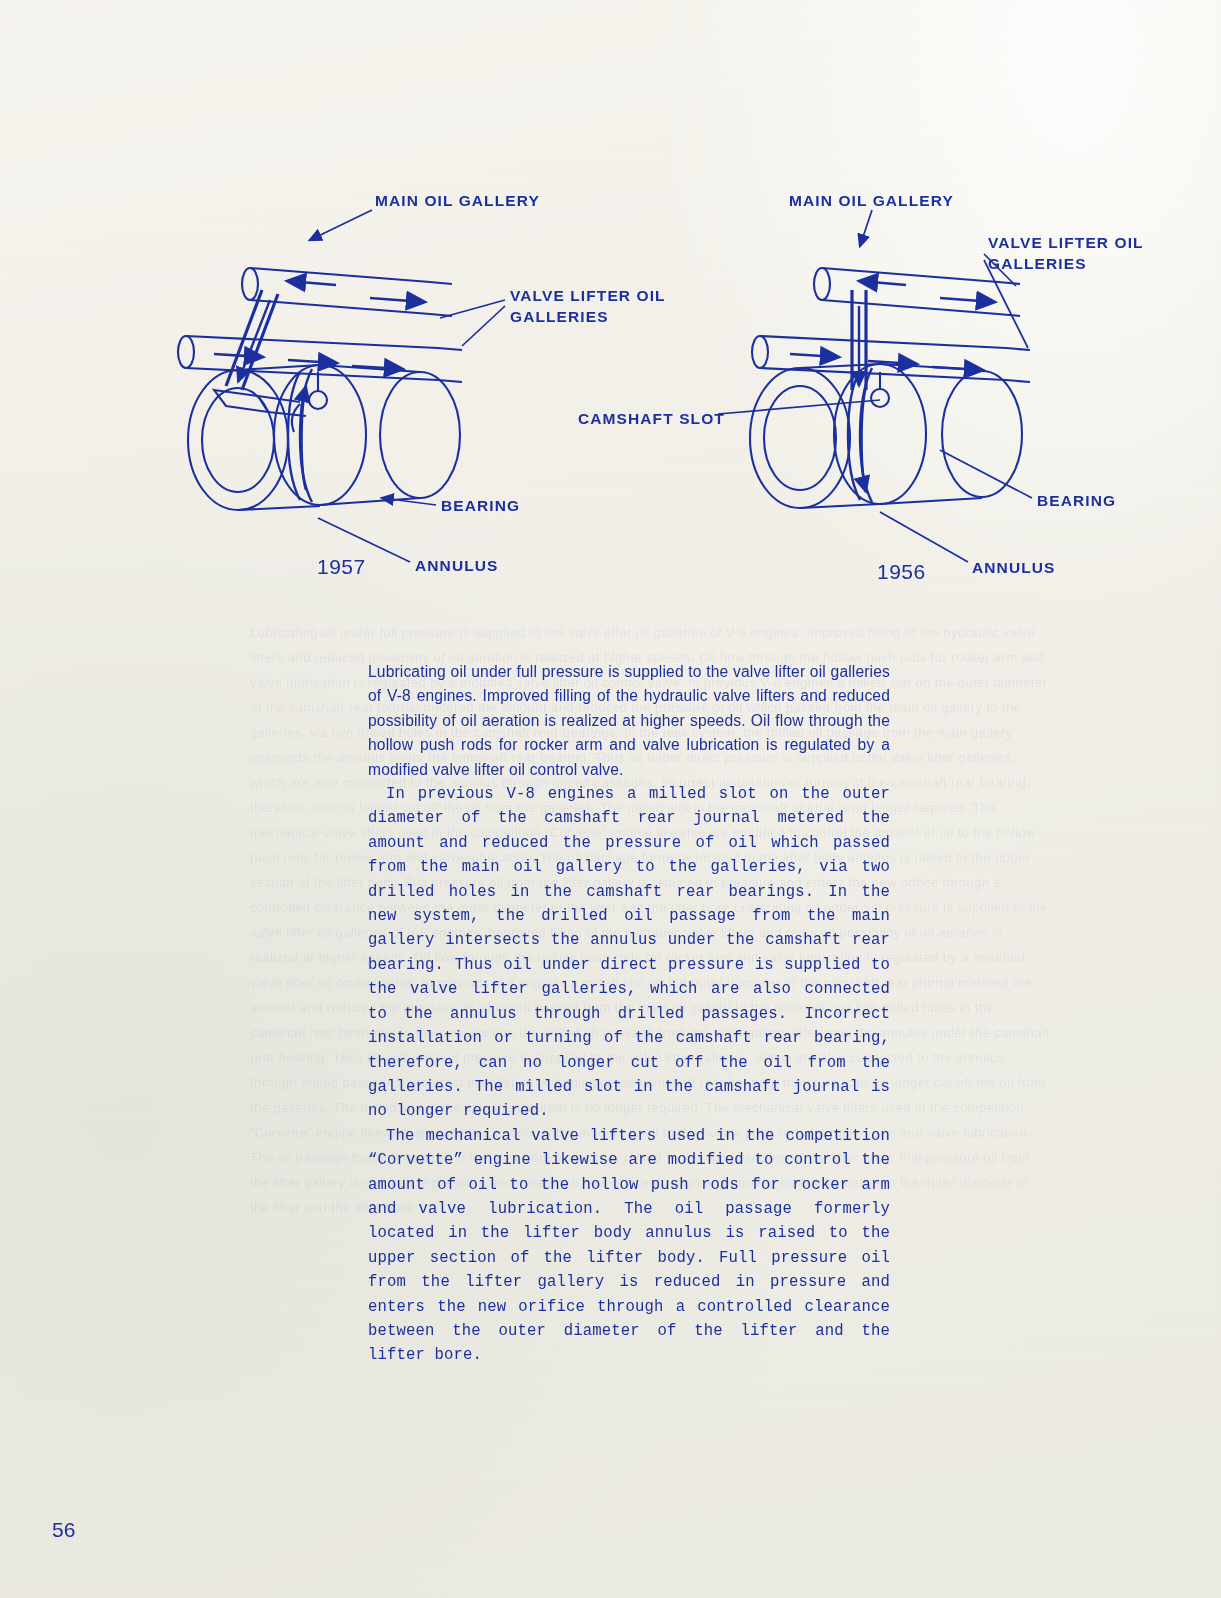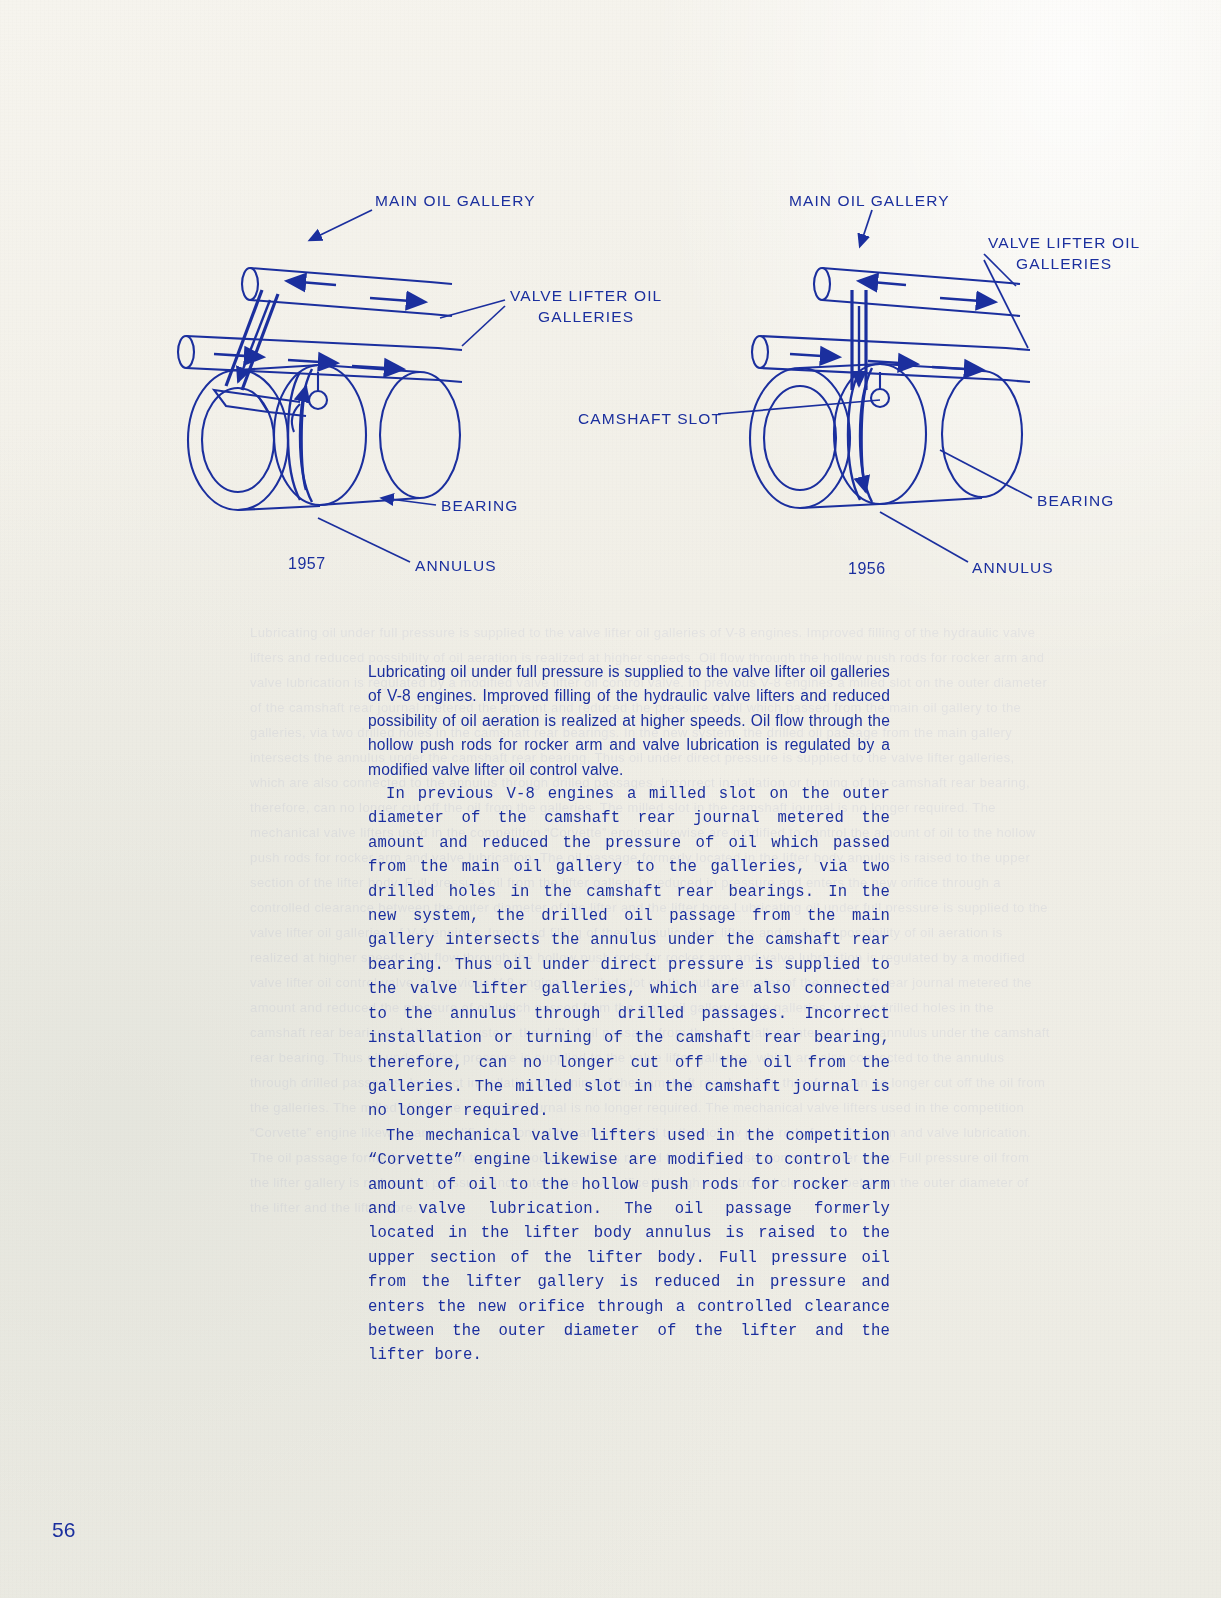--- a/index.html
+++ b/index.html
@@ -55,30 +55,30 @@
     height: 460px;
   }
   .figure svg {
     display: block;
   }
   .fig-label {
     position: absolute;
     color: #1b2f9e;
     font-size: 15.5px;
     letter-spacing: 1.1px;
-    font-weight: 400;
+    font-weight: 700;
     white-space: pre-line;
     line-height: 21px;
-    text-align: center;
   }
   .fig-year {
     position: absolute;
     color: #1b2f9e;
-    font-size: 16px;
+    font-size: 21px;
     letter-spacing: 0.5px;
+    margin-left: 29px;
   }
 
   
   .article {
     position: absolute;
     left: 368px;
     top: 660px;
     width: 522px;
     color: #1b2f9e;
   }

